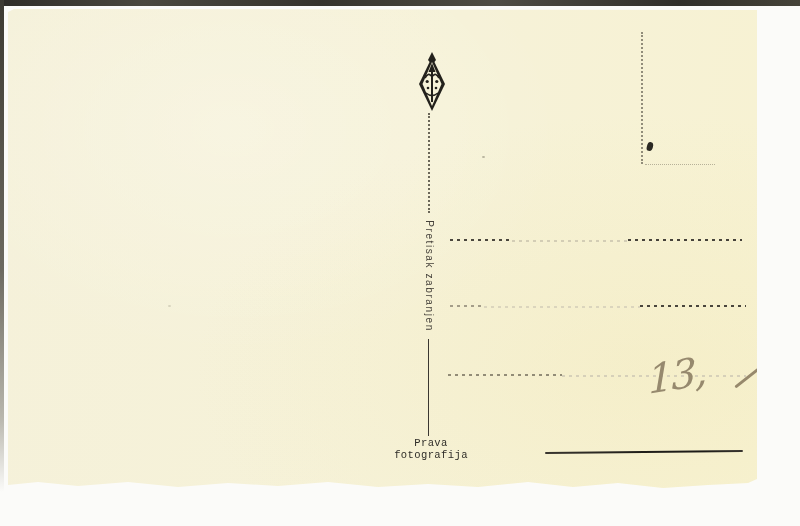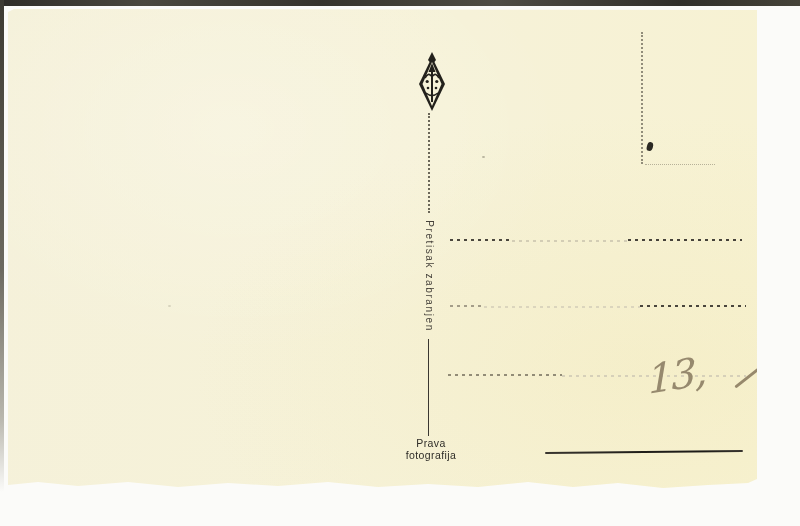--- a/index.html
+++ b/index.html
@@ -52,21 +52,21 @@
   }
   .divider-line{
     position:absolute;left:420px;top:330px;width:1.4px;height:97px;
     background:#3a3731;
   }
   .photo-note{
     position:absolute;left:423px;top:428px;width:0;
     display:flex;flex-direction:column;align-items:center;
     color:#2f2d28;font-size:10.5px;line-height:12px;letter-spacing:0.4px;
   }
-  .photo-note span{white-space:nowrap;}
+  .photo-note span{white-space:nowrap;font-family:Liberation Mono, monospace;}
 
   
   .stampbox-v{
     position:absolute;left:633px;top:23px;height:132px;width:0;
     border-left:2px dotted rgba(90,86,74,0.65);
   }
   .stampbox-h{
     position:absolute;left:637px;top:155px;width:70px;height:0;
     border-top:1px dotted rgba(130,124,106,0.55);
   }

